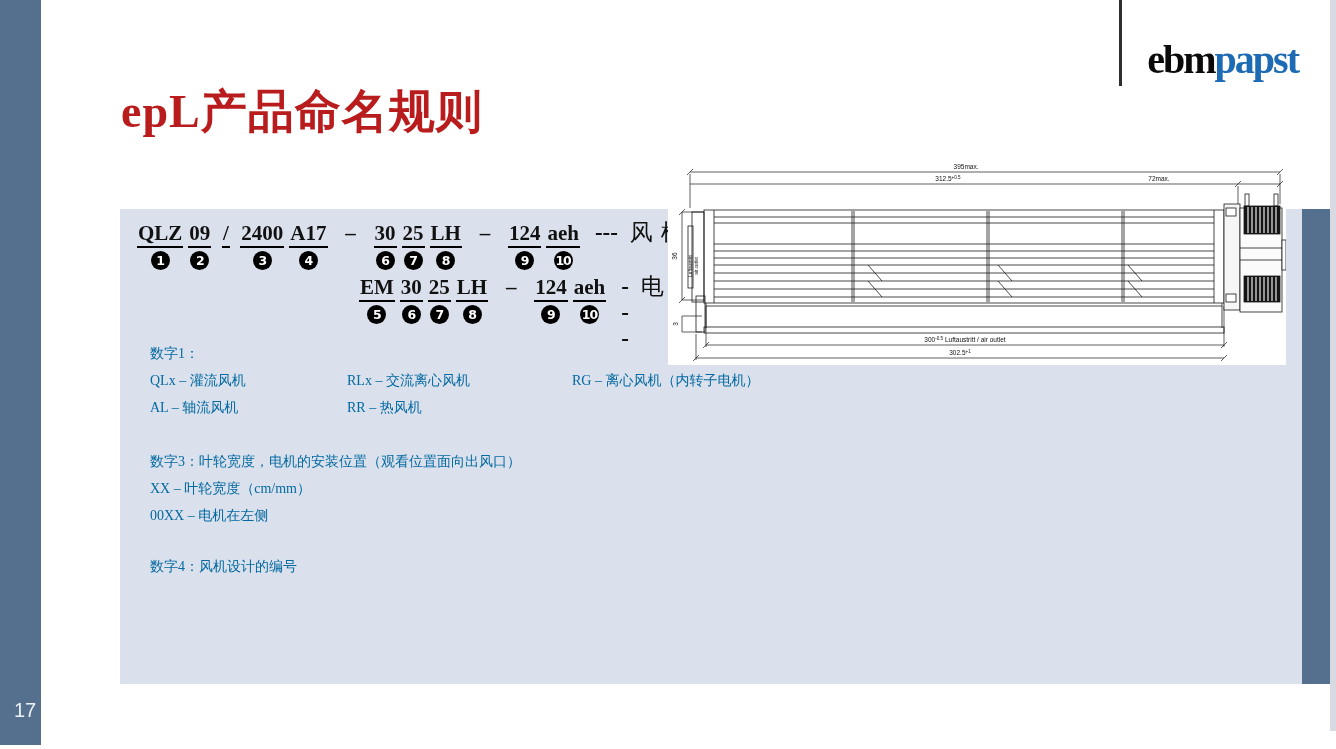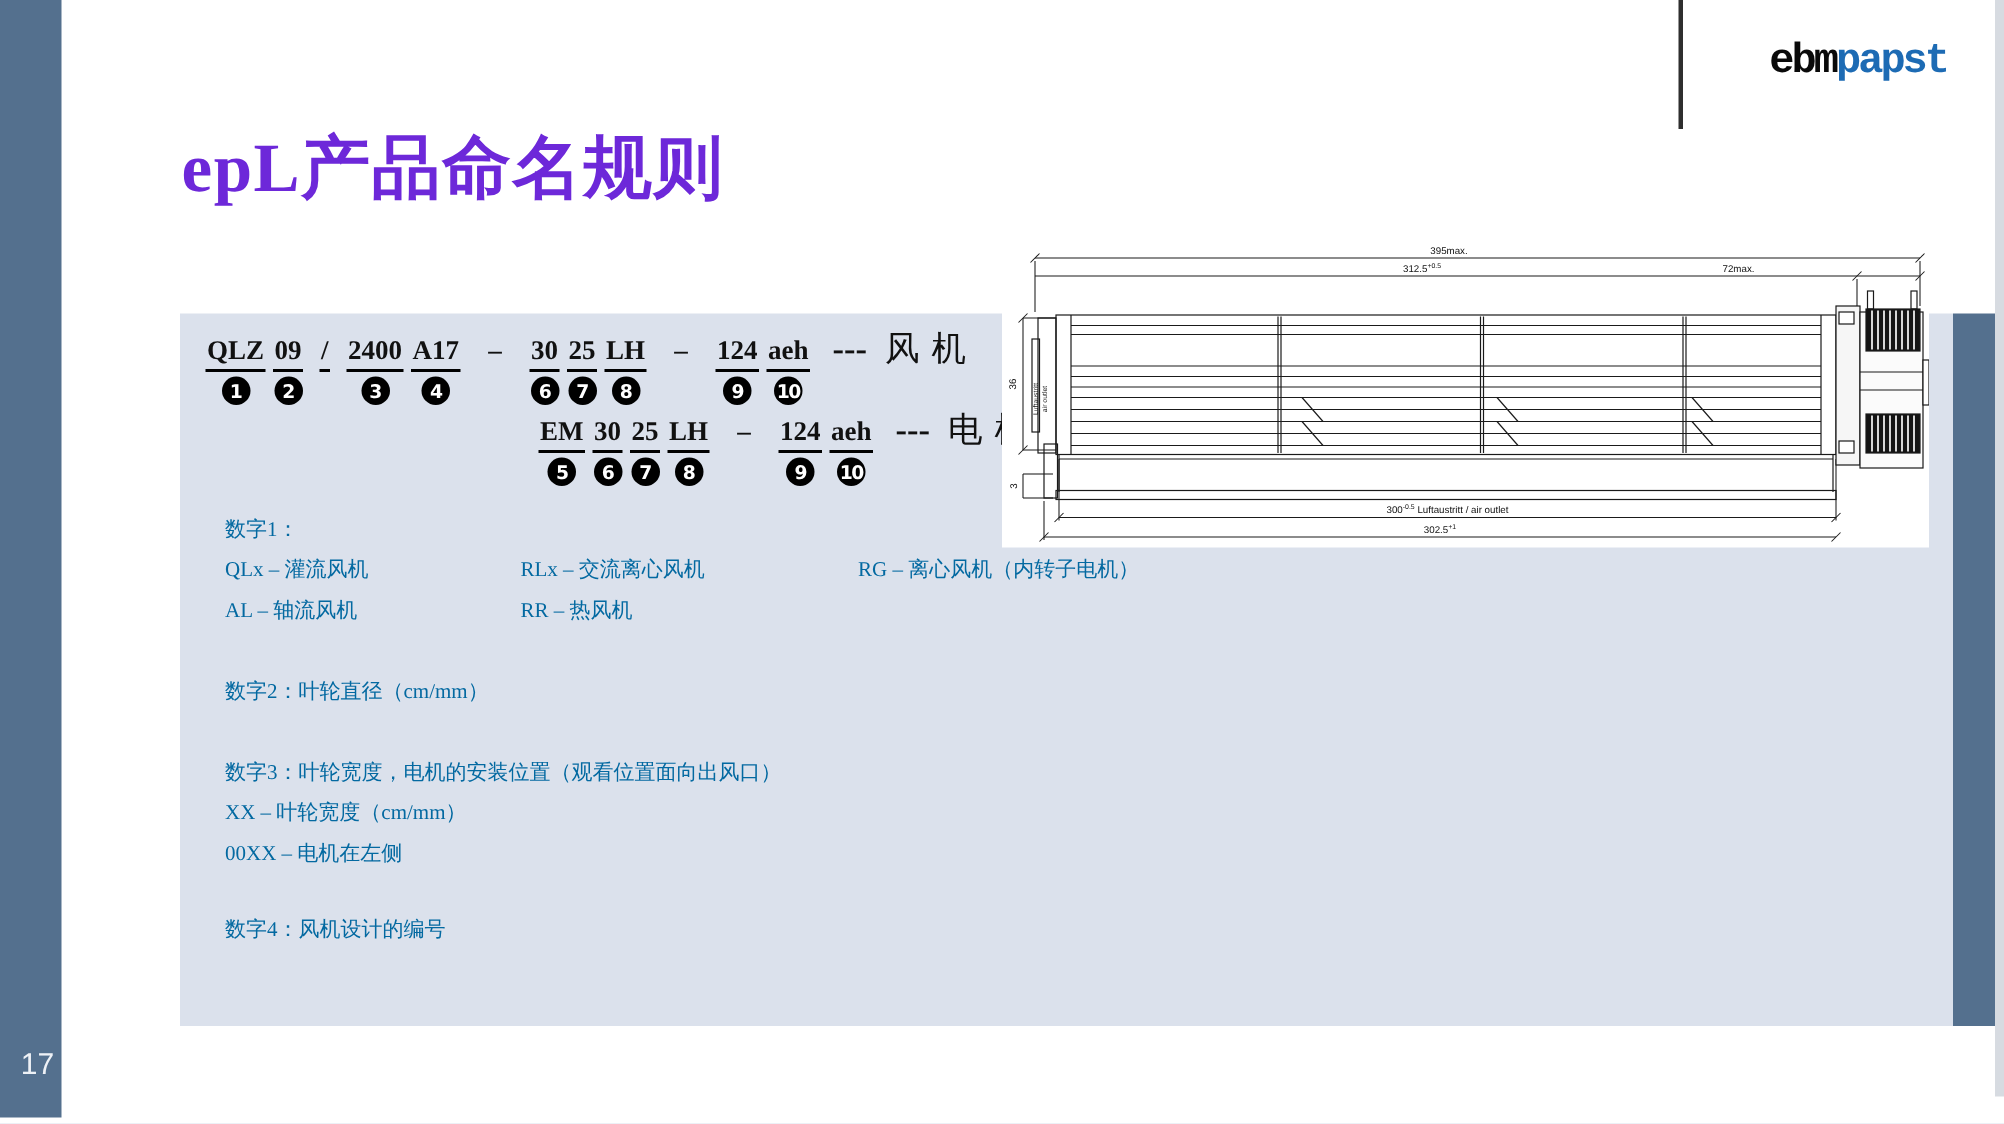--- a/index.html
+++ b/index.html
@@ -10,40 +10,40 @@
   .left-bar{position:absolute;left:0;top:0;width:41px;height:745px;}
   .page-num{
     position:absolute;left:0;bottom:27px;width:50px;text-align:center;
     font-family:"Liberation Sans",sans-serif;font-size:20px;color:#eef1f6;
   }
   .edge-strip{position:absolute;right:0;top:0;width:6px;height:731px;}
   .right-bar{position:absolute;left:1302px;top:209px;width:28px;height:475px;}
   .panel{position:absolute;left:120px;top:209px;width:1182px;height:475px;}
   .page-title{
     position:absolute;left:121px;top:50px;font-size:46px;letter-spacing:1px;
-    color:#6d28d9;white-space:nowrap;
+    color:#b91c1c;white-space:nowrap;
   }
   .logo{
-    position:absolute;top:26px;right:38px;white-space:nowrap;
-    font-family:Liberation Mono, monospace;font-weight:bold;
-    font-size:28px;letter-spacing:-2px;
+    position:absolute;top:36px;right:38px;white-space:nowrap;
+    font-family:Liberation Serif, serif;font-weight:bold;
+    font-size:40px;letter-spacing:-2px;
   }
   .logo .ebm{color:#0a0a0a;}
   .logo .papst{}
   .logo-line{position:absolute;left:1119px;top:0;width:3px;height:86px;background:#2e2e2e;}
 
   
   .code-block{position:absolute;left:137px;top:220px;width:560px;}
   .code-line{display:flex;align-items:flex-start;}
   .code-line.motor{margin-left:222px;margin-top:4px;}
   .toks{display:flex;align-items:flex-start;}
   .tok-col{display:flex;flex-direction:column;align-items:center;margin-right:5px;}
   .tok-col.plain-col{margin-left:8px;margin-right:13px;}
   .tok-text{
-    font-weight:bold;font-size:18px;line-height:26px;
+    font-weight:bold;font-size:21px;line-height:26px;
     border-bottom:2px solid #000;padding:0 1px;white-space:nowrap;
   }
   .tok-text.plain{border-bottom:none;min-width:18px;text-align:center;}
   .tok-circle{
     width:19px;height:19px;border-radius:50%;background:#000;color:#fff;
     font-family:"DejaVu Sans",sans-serif;font-size:12.5px;font-weight:bold;
     display:flex;align-items:center;justify-content:center;margin-top:3px;letter-spacing:-1px;
   }
   .tok-circle.empty{visibility:hidden;}
   .code-dashes{font-weight:bold;font-size:23px;line-height:26px;margin:0 12px 0 10px;}
@@ -178,21 +178,20 @@
   <div class="legend-line">数字1：</div>
   <div class="legend-row r1">
       <span class="seg">QLx – 灌流风机</span>
       <span class="seg">RLx – 交流离心风机</span>
       <span class="seg">RG – 离心风机（内转子电机）</span>
     </div>
   <div class="legend-row r2">
       <span class="seg">AL – 轴流风机</span>
       <span class="seg">RR – 热风机</span>
     </div>
-  <div class="legend-line mt1">数字2：叶轮直径（cm/mm）</div>
   <div class="legend-line mt1">数字3：叶轮宽度，电机的安装位置（观看位置面向出风口）</div>
   <div>
       <div class="legend-line">XX – 叶轮宽度（cm/mm）</div>
       <div class="legend-line">00XX – 电机在左侧</div>
     </div>
   <div class="legend-line mt2">数字4：风机设计的编号</div>
 </div>
 
 <div class="drawing">
 <svg viewBox="0 0 618 217" width="618" height="217" xmlns="http://www.w3.org/2000/svg">

